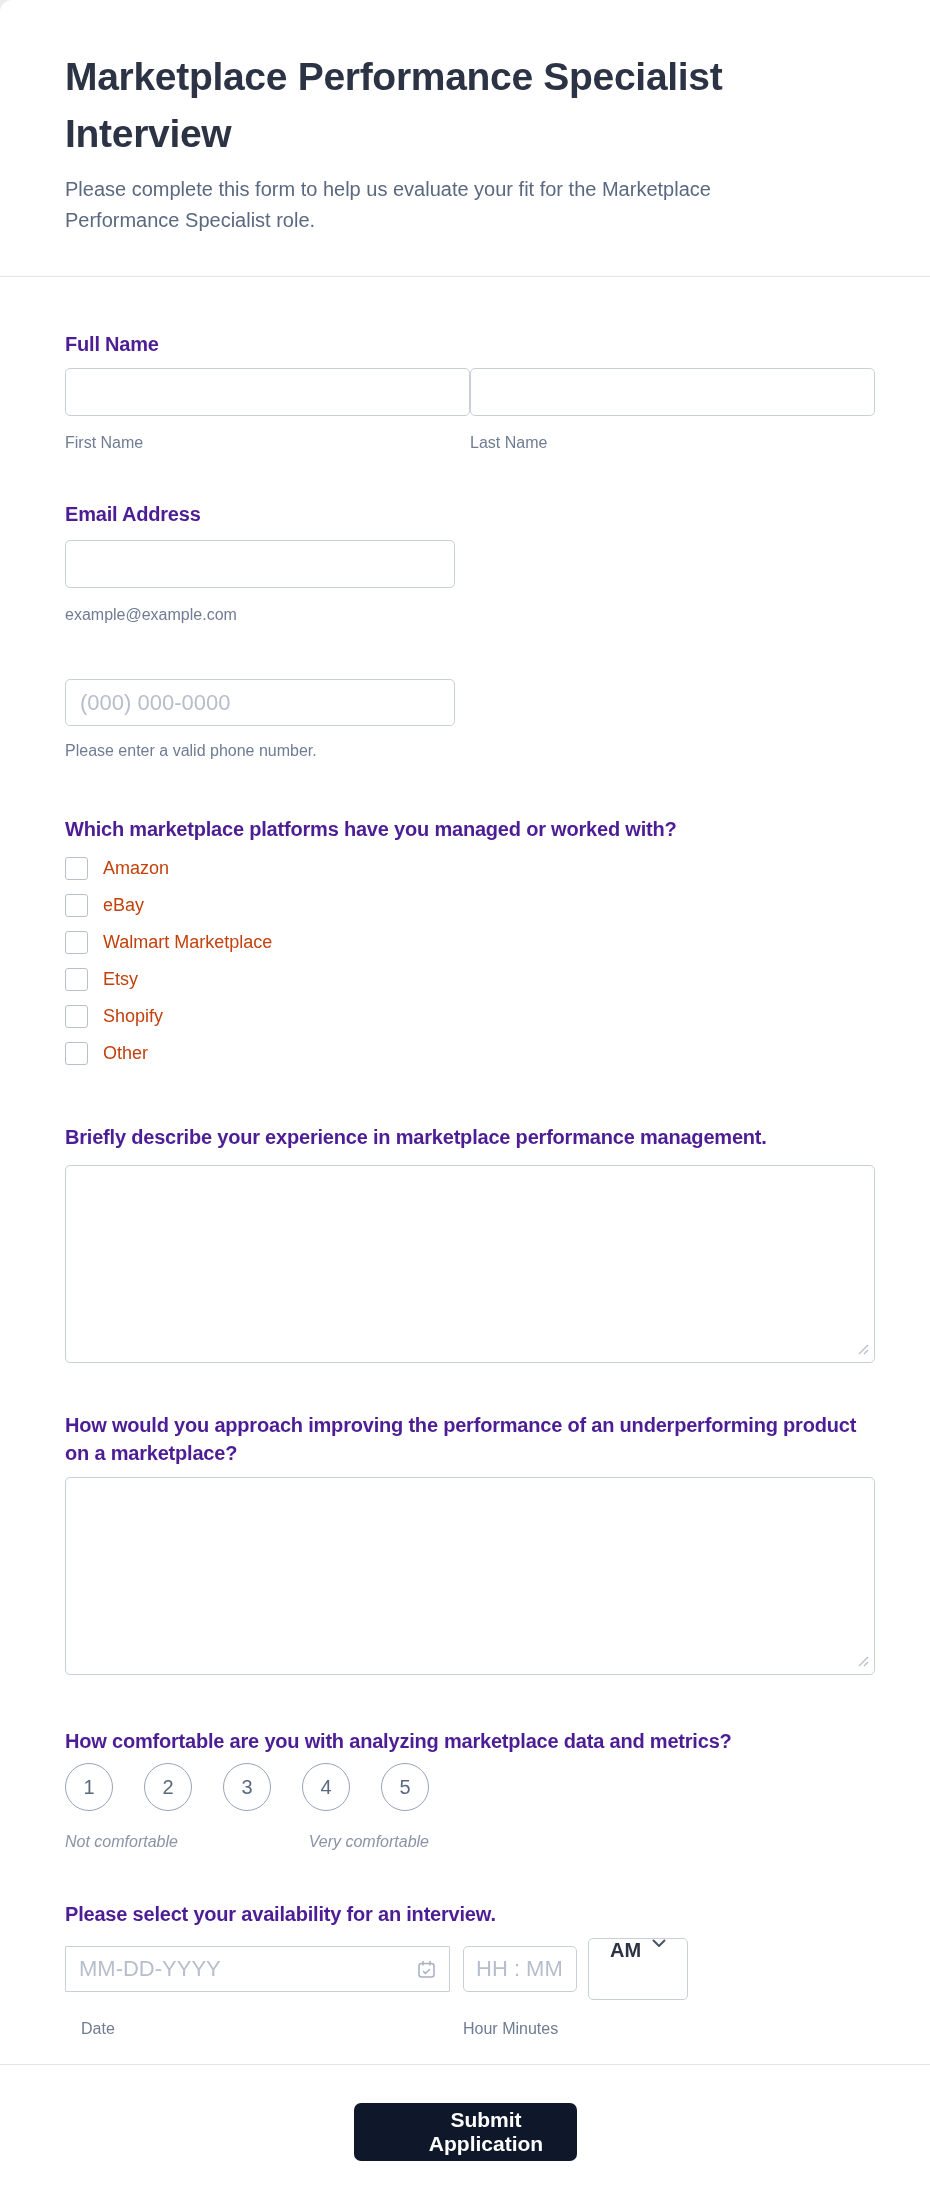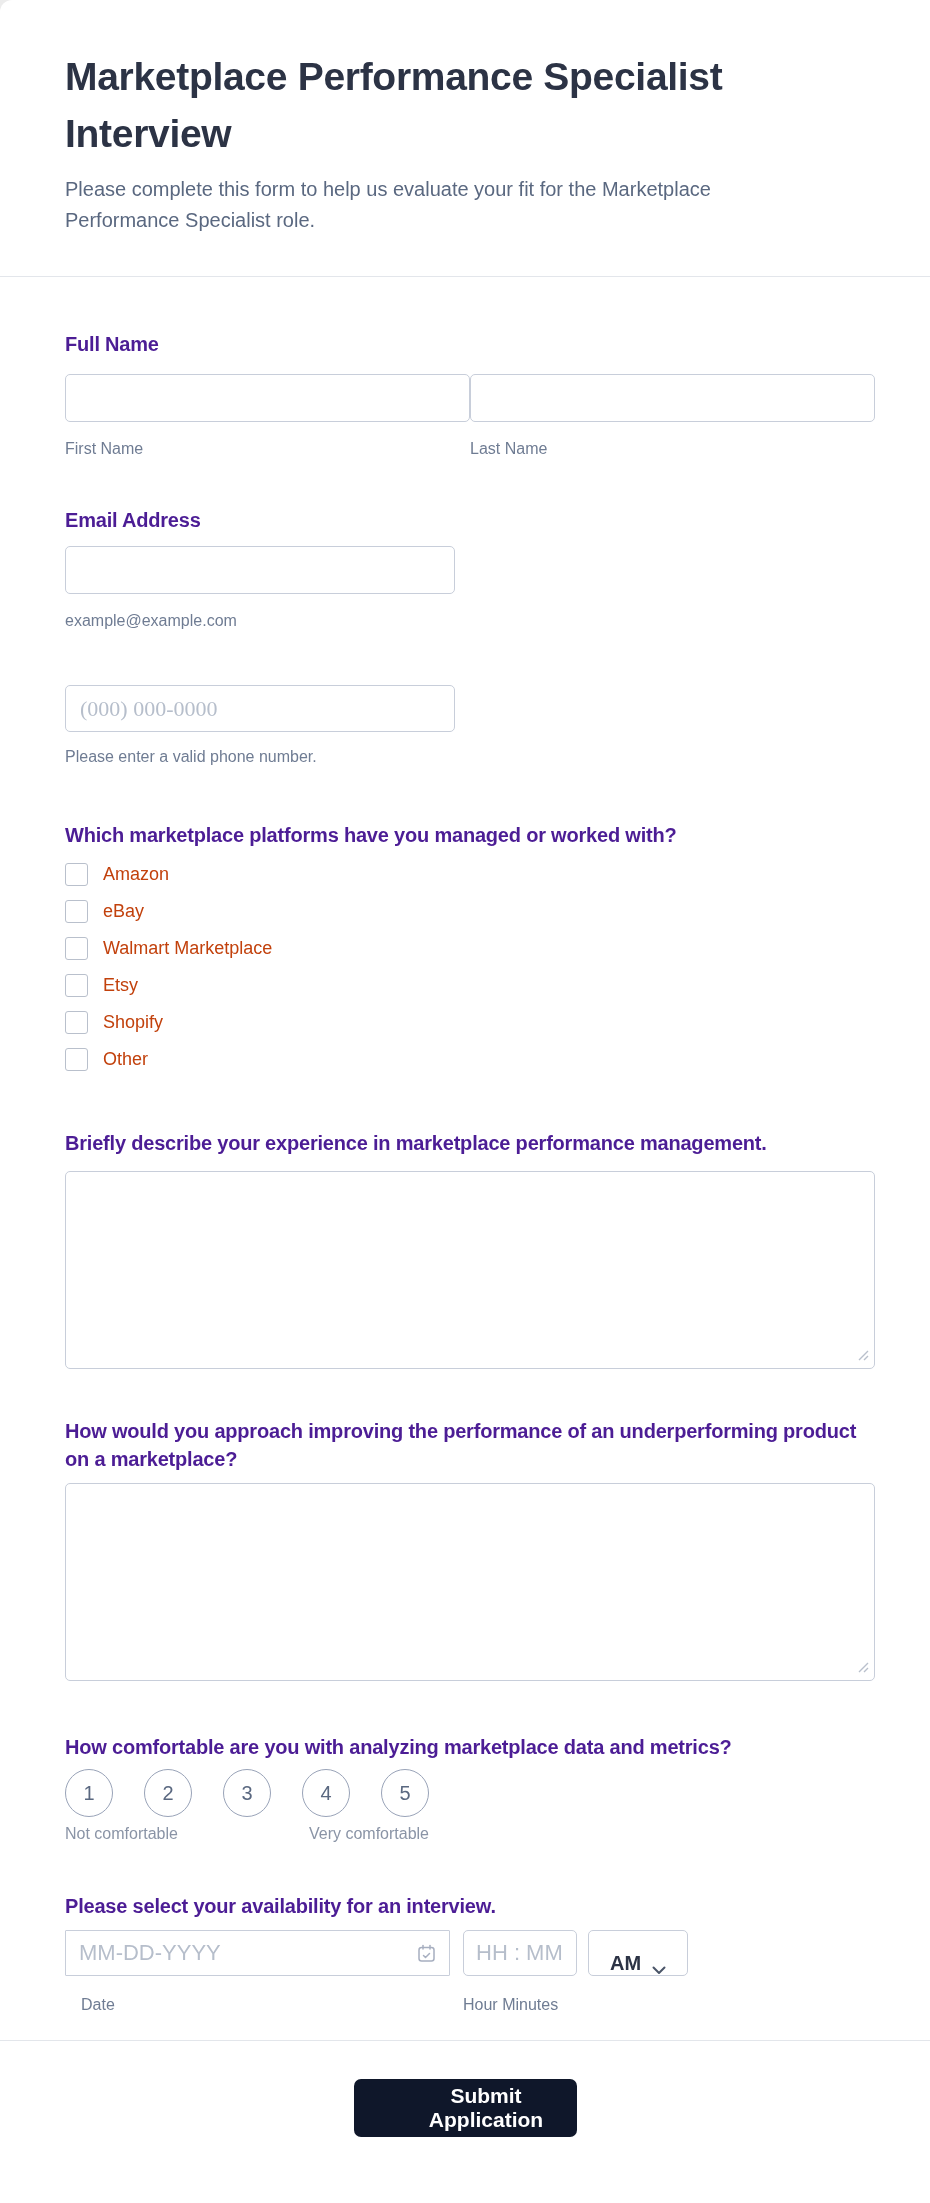--- a/index.html
+++ b/index.html
@@ -28,26 +28,26 @@
   .section { margin-top: 48px; }
   .question {
     font-size: 20px; line-height: 28px; font-weight: 600; color: #4c1d95;
     letter-spacing: -0.2px; max-width: 810px;
   }
   .sub-label { font-size: 16px; color: #6F7C93; margin-top: 18px; font-weight: 400; }
 
   .text-input {
     height: 48px; width: 100%;
     border: 1px solid #C8CEDA; border-radius: 5px; background: #fff;
-    font-family: Liberation Serif, serif; font-size: 20px; color: #2C3345;
+    font-family: Liberation Sans, sans-serif; font-size: 20px; color: #2C3345;
     padding: 0 14px; outline: none;
   }
   input::placeholder, textarea::placeholder { color: #B6BECB; opacity: 1; }
 
-  .name-grid { display: grid; grid-template-columns: 1fr 1fr; margin-top: 16px; }
+  .name-grid { display: grid; grid-template-columns: 1fr 1fr; margin-top: 10px; }
   .half-width { width: calc(50% - 15.5px); }
   .mt12 { margin-top: 12px; }  .mt10 { margin-top: 10px; }
   .mt53 { margin-top: 53px; }  .mt45 { margin-top: 45px; }
   .mt55 { margin-top: 55px; }  .mt58 { margin-top: 58px; }
   .mt52 { margin-top: 52px; }
   .hint { margin-top: 16px; }
 
   .phone-input { font-size: 22px; height: 47px; }
 
   .checkbox-list { margin-top: 8px; }
@@ -68,21 +68,21 @@
     padding: 12px 14px; outline: none;
   }
   .resize-handle { position: absolute; right: 6px; bottom: 8px; pointer-events: none; }
 
   .scale-row { display: flex; gap: 31px; margin-top: 8px; }
   .scale-circle {
     width: 48px; height: 48px; border: 1px solid #99A3B8; border-radius: 50%;
     display: flex; align-items: center; justify-content: center;
     font-size: 20px; color: #5A6880; background: #fff; cursor: pointer;
   }
-  .scale-labels { position: relative; width: 364px; height: 19px; margin-top: 8px; }
+  .scale-labels { position: relative; width: 364px; height: 19px; margin-top: 22px; font-style: italic; }
   .scale-labels span { position: absolute; top: 0; font-size: 16px; color: #8A94A6; white-space: nowrap; }
   .scale-min { left: 0; }
   .scale-max { right: 0; text-align: center; }
 
   .datetime-row { display: flex; align-items: center; margin-top: 10px; }
   .date-box {
     width: 385px; height: 46px; border: 1px solid #C8CEDA; border-radius: 1px;
     display: flex; align-items: center; padding: 0 13px; background: #fff;
   }
   .date-box input {
@@ -90,23 +90,23 @@
     font-family: "Liberation Sans", sans-serif; font-size: 22px; color: #2C3345; background: transparent;
   }
   .cal-btn { flex: none; display: flex; align-items: center; cursor: pointer; background: none; border: none; padding: 0; }
   .time-input {
     width: 114px; height: 46px; margin-left: 13px;
     border: 1px solid #C8CEDA; border-radius: 5px; background: #fff;
     font-family: "Liberation Sans", sans-serif; font-size: 22px; color: #2C3345;
     padding: 8px 12px; outline: none;
   }
   .period-select {
-    width: 100px; height: 46px; margin-left: 11px;
-    border: 1px solid #C8CEDA; border-radius: 5px; background: #fff;
-    display: flex; align-items: flex-end; justify-content: center; gap: 11px;
+    width: 100px; height: 62px; margin-left: 11px;
+    border: 1px solid #C8CEDA; border-radius: 5px; background: #fff;
+    display: flex; align-items: flex-start; justify-content: center; gap: 11px;
     cursor: pointer;
   }
   .period-value { font-size: 20px; font-weight: 600; color: #2C3345; }
   .datetime-sublabels { position: relative; height: 19px; margin-top: 20px; }
   .datetime-sublabels span { position: absolute; top: 0; font-size: 16px; color: #6F7C93; white-space: nowrap; }
   .dt-date { left: 16px; }
   .dt-time { left: 398px; }
 
   .footer-divider { margin-top: 25px; }
   .form-footer { padding: 38px 0 51px 0; display: flex; justify-content: center; }

